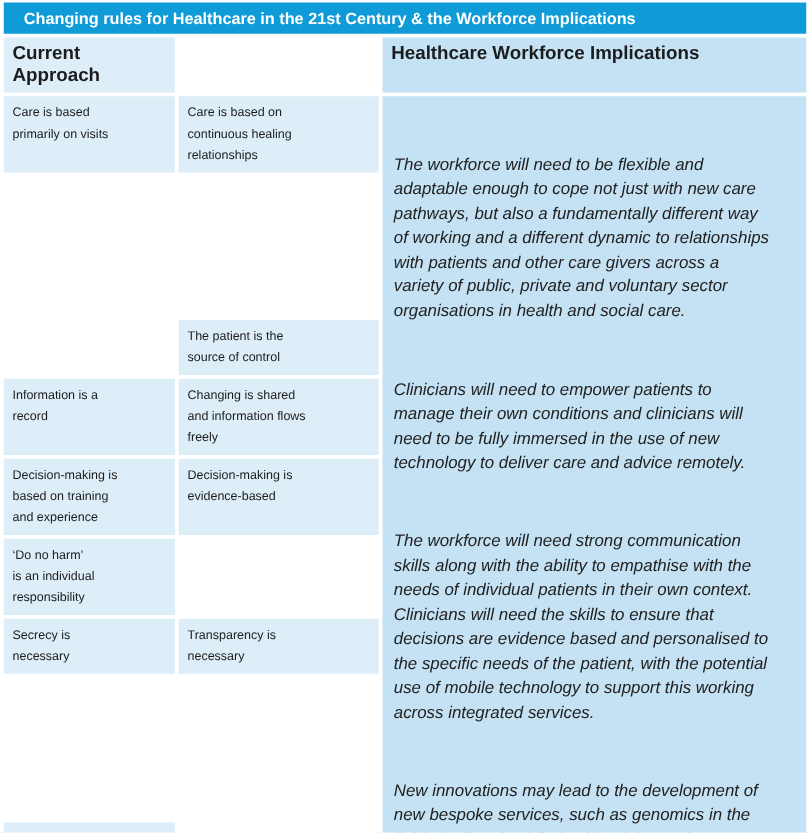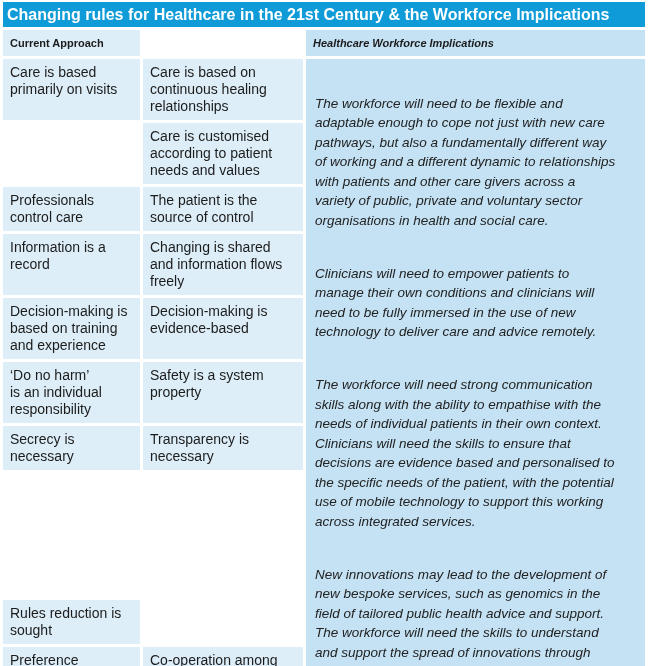--- a/index.html
+++ b/index.html
@@ -5,63 +5,63 @@
   * { box-sizing: border-box; margin: 0; padding: 0; }
   html, body { width: 648px; height: 666px; background: #ffffff; overflow: hidden; }
   body { font-family: "Liberation Sans", sans-serif; color: #1c1c1c; }
   .page { padding: 2px 3px 3px 3px; width: 648px; height: 666px; }
 
   .title-bar {
     height: 25px;
     background: #0f9bd8;
     color: #ffffff;
     font-weight: bold;
-    font-size: 16px;
+    font-size: 13px;
     line-height: 25px;
-    padding-left: 4px;
+    padding-left: 16px;
     margin-bottom: 3px;
     white-space: nowrap;
     overflow: hidden;
   }
 
   .table {
     display: grid;
     grid-template-columns: 137px 160px 1fr;
     gap: 3px;
     background: #ffffff;
   }
   .cell {
     padding: 5px 7px;
-    font-size: 14px;
+    font-size: 10px;
     line-height: 17px;
     white-space: pre-line;
   }
   .light  { background: #ddeef8; }
   .medium { background: #c4e2f4; }
   .hdr {
     font-weight: bold;
-    font-size: 11px;
+    font-size: 15px;
     line-height: 18px;
     padding: 4px 7px;
   }
   .c1 { grid-column: 1; }
   .c2 { grid-column: 2; }
-  .c3 { grid-column: 3; font-style: italic; }
+  .c3 { grid-column: 3; }
 
   .implications {
     grid-column: 3;
     grid-row: 2 / 12;
     font-style: italic;
     font-size: 13.5px;
     line-height: 19.5px;
     color: #222222;
     padding: 1px 10px 4px 9px;
   }
   .implications p {
-    margin-top: 14px;
+    margin-top: 24px;
     white-space: pre-line;
   }
 </style>
 </head>
 <body>
 
 <div class="page">
 
   <div class="title-bar">Changing rules for Healthcare in the 21st Century &amp; the Workforce Implications</div>
 
@@ -98,46 +98,39 @@
 continuous professional development including
 training on the science of implementing change.</p>
     </div>
 
     <div class="cell light c1" style="grid-row:2">Care is based
 primarily on visits</div>
     <div class="cell light c2" style="grid-row:2">Care is based on
 continuous healing
 relationships</div>
 
-    <div class="cell light c2" style="grid-row:3">Care is customised
-according to patient
-needs and values</div>
 
-    <div class="cell light c1" style="grid-row:4">Professionals
-control care</div>
     <div class="cell light c2" style="grid-row:4">The patient is the
 source of control</div>
 
     <div class="cell light c1" style="grid-row:5">Information is a
 record</div>
     <div class="cell light c2" style="grid-row:5">Changing is shared
 and information flows
 freely</div>
 
     <div class="cell light c1" style="grid-row:6">Decision-making is
 based on training
 and experience</div>
     <div class="cell light c2" style="grid-row:6">Decision-making is
 evidence-based</div>
 
     <div class="cell light c1" style="grid-row:7">‘Do no harm’
 is an individual
 responsibility</div>
-    <div class="cell light c2" style="grid-row:7">Safety is a system
-property</div>
 
     <div class="cell light c1" style="grid-row:8">Secrecy is
 necessary</div>
     <div class="cell light c2" style="grid-row:8">Transparency is
 necessary</div>
 
 
     <div class="cell light c1" style="grid-row:10">Rules reduction is
 sought</div>
 

